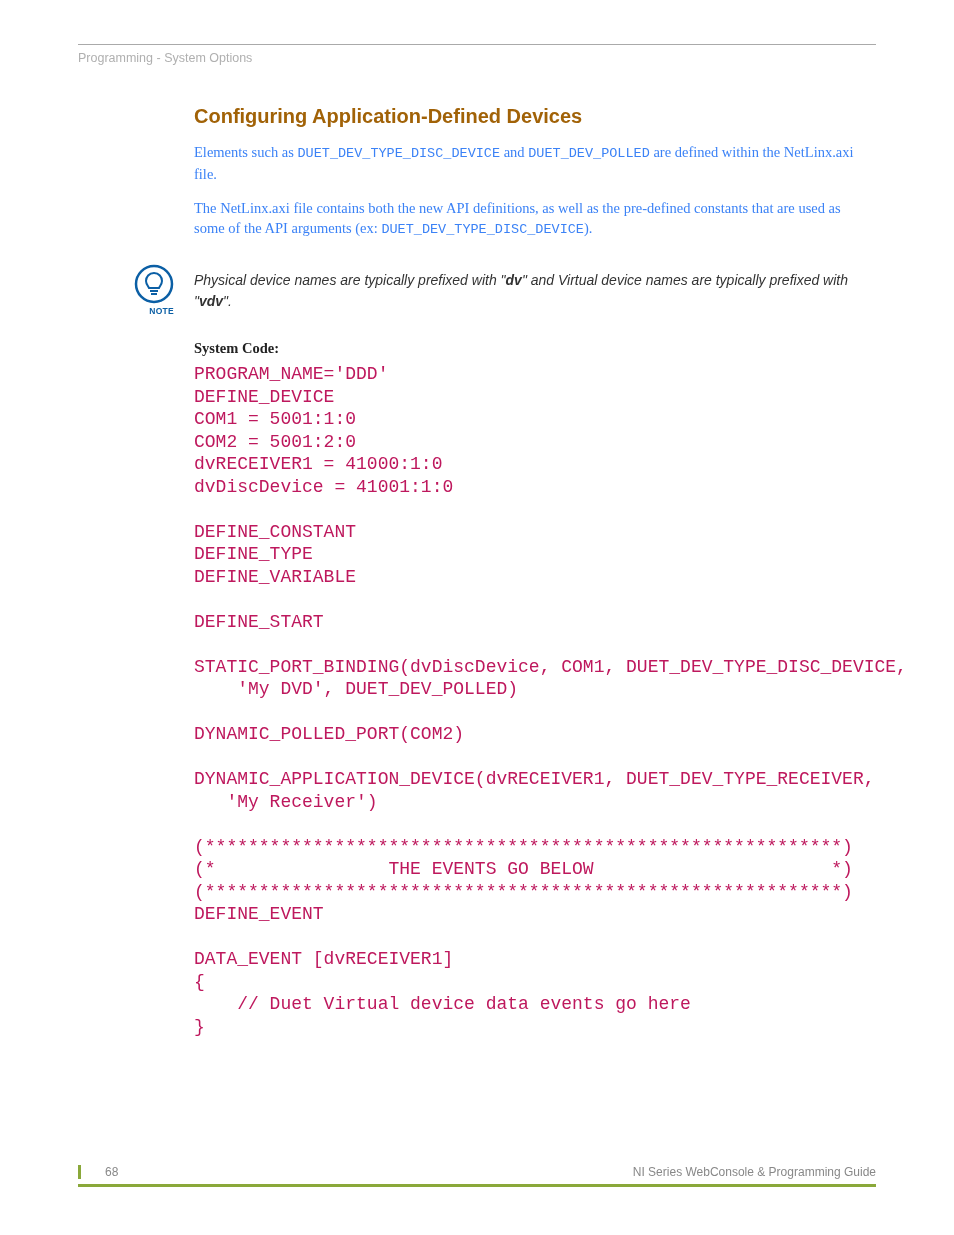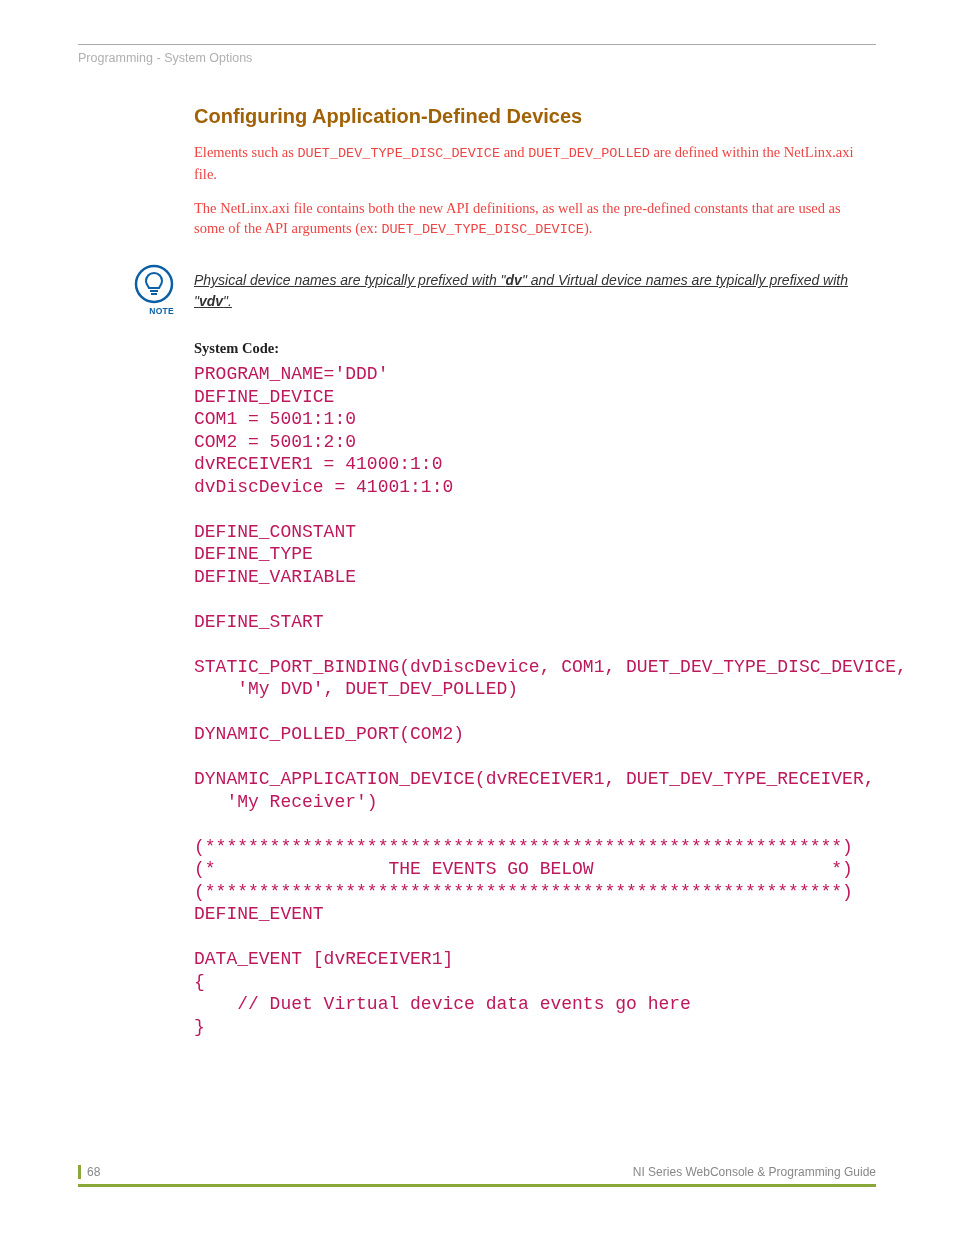--- a/index.html
+++ b/index.html
@@ -33,21 +33,21 @@
     font-family: 'Segoe UI', Arial, sans-serif;
     font-weight: 600;
     font-size: 20px;
     color: #a16207;
     margin-bottom: 14px;
   }
   .para {
     font-family: Georgia, 'Times New Roman', serif;
     font-size: 14.5px;
     line-height: 1.4;
-    color: #ef4444;
+    color: #3b82f6;
     margin-bottom: 14px;
   }
   .code-inline {
     font-family: 'Courier New', monospace;
     font-size: 13.5px;
   }
   .note-row {
     display: flex;
     align-items: flex-start;
     margin-top: 24px;
@@ -71,21 +71,20 @@
     letter-spacing: 0.3px;
     margin-top: 2px;
   }
   .note-text {
     font-family: Arial, sans-serif;
     font-style: italic;
     font-size: 14px;
     line-height: 1.45;
     color: #333;
     padding-top: 6px;
-    text-decoration: underline;
   }
   .note-text .bold { font-weight: bold; }
   .example-head {
     font-family: Georgia, 'Times New Roman', serif;
     font-weight: bold;
     font-size: 14.5px;
     color: #222;
     margin-bottom: 6px;
   }
   .code-block {
@@ -109,21 +108,21 @@
     display: flex;
     align-items: center;
     justify-content: space-between;
     font-family: 'Segoe UI', Arial, sans-serif;
     font-size: 12px;
     color: #888;
   }
   .footer-left {
     display: flex;
     align-items: center;
-    gap: 6px;
+    gap: 24px;
   }
   .footer-bar {
     width: 3px;
     height: 14px;
     background: #8aa83a;
   }
   .page-num { color: #888; }
   .footer-bottom-rule {
     position: absolute;
     bottom: 48px;

